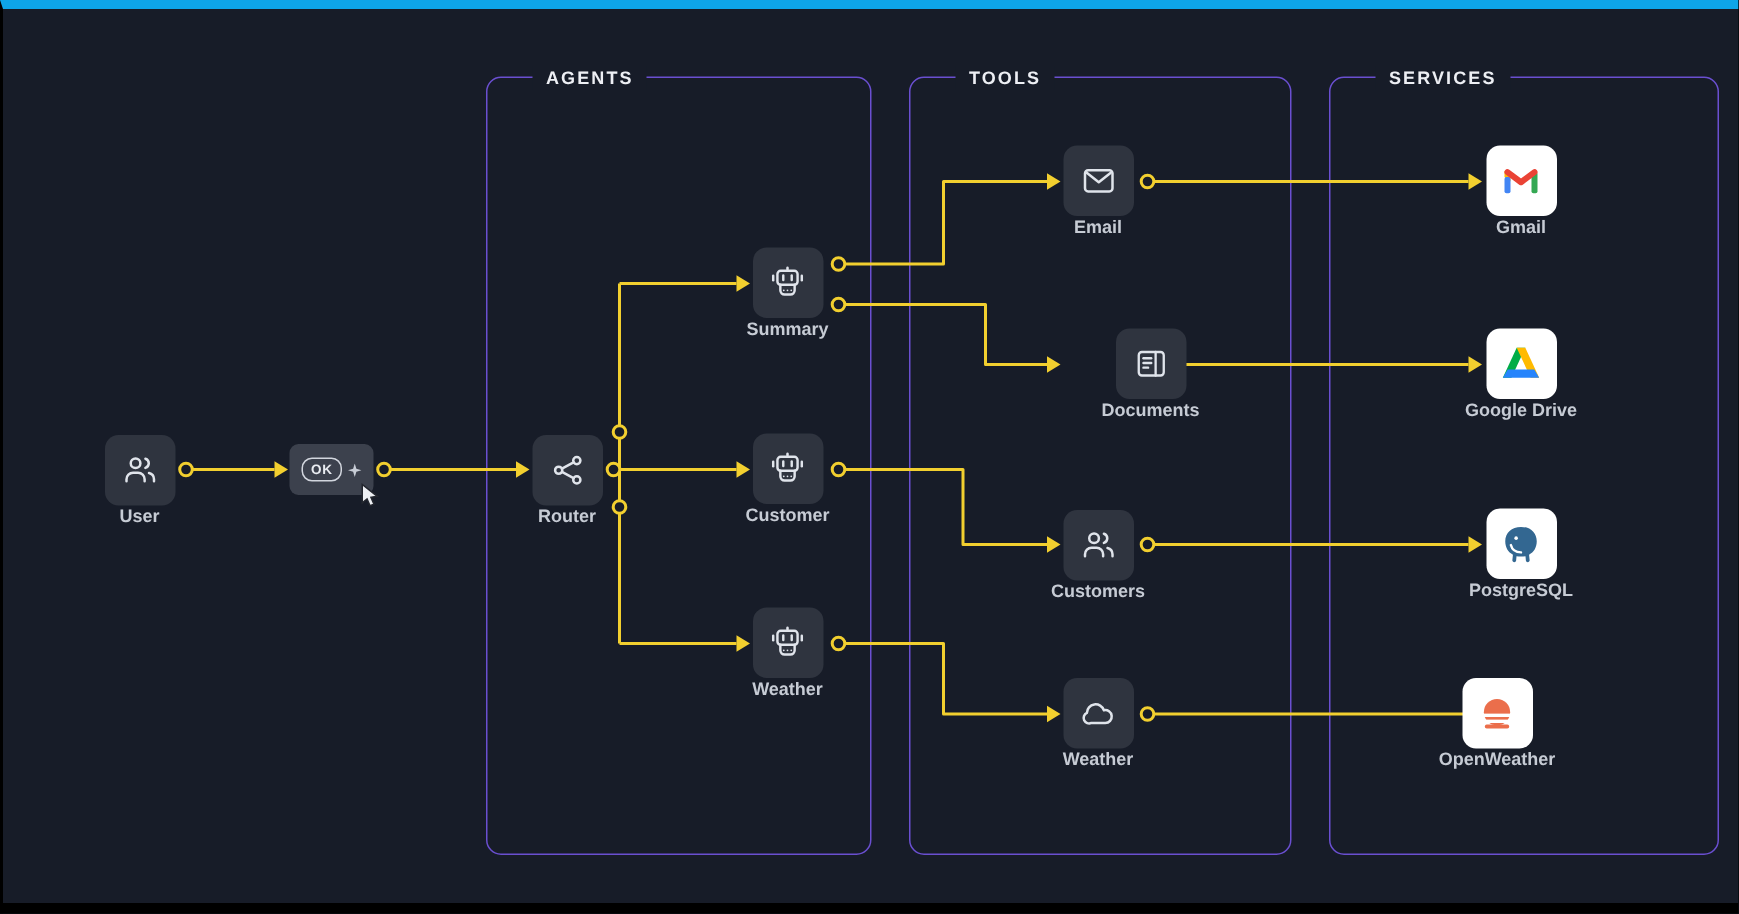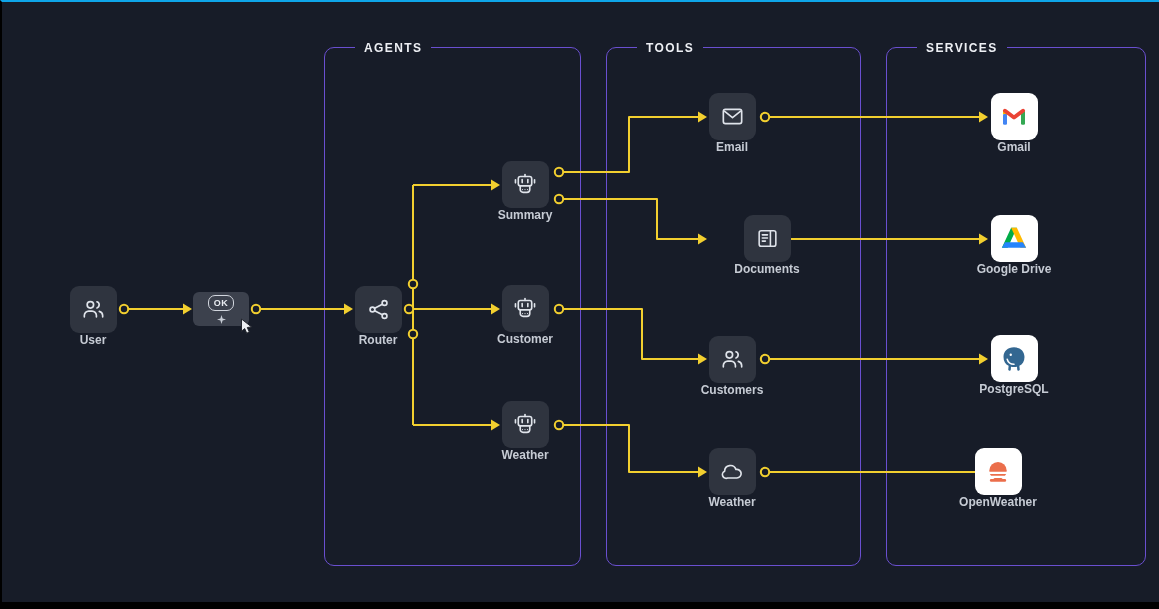--- a/index.html
+++ b/index.html
@@ -1,36 +1,36 @@
 <!DOCTYPE html>
 <html><head>
 <meta charset="utf-8">
 <style>
   html,body{margin:0;padding:0;background:#000;}
   .canvas{
     position:relative;width:1159px;height:609px;box-sizing:border-box;
-    background:#171C28;border-left:2px solid #000;border-top:2px solid #0ea5e9;border-bottom:7px solid #000;
+    background:#171C28;border-left:2px solid #000;border-top:6px solid #0ea5e9;border-bottom:7px solid #000;
     overflow:hidden;font-family:"Liberation Sans",sans-serif;
   }
   .group{position:absolute;border:1px solid #6A4FD0;border-radius:10px;z-index:1;}
   .group-title{
     position:absolute;top:-8px;left:30px;background:#171C28;padding:0 9px;
     font-size:12px;font-weight:700;letter-spacing:1.4px;color:#EDEFF4;line-height:16px;white-space:nowrap;
   }
   .wires{position:absolute;left:0;top:0;z-index:2;pointer-events:none;}
   .node-wrap{position:absolute;width:120px;display:flex;flex-direction:column;align-items:center;z-index:3;}
   .node-box{
     width:47px;height:47px;border-radius:9px;background:#2F343F;
     display:flex;align-items:center;justify-content:center;cursor:pointer;
   }
   .node-box.service{background:#FFFFFF;}
   .node-label{margin-top:0;font-size:12px;font-weight:700;color:#C6CBD4;white-space:nowrap;}
   .ok-node{
     position:absolute;left:191px;top:290px;width:56px;height:34px;border-radius:6px;
-    background:#3C414D;display:flex;align-items:center;justify-content:center;gap:4px;z-index:3;cursor:pointer;flex-direction:column;
+    background:#3C414D;display:flex;align-items:center;justify-content:center;gap:4px;z-index:3;cursor:pointer;
   }
   .ok-pill{
     border:1.5px solid #D2D6DE;border-radius:7px;color:#E9ECF1;
     font-size:9px;font-weight:700;line-height:1;padding:3px 5px 2px 5px;letter-spacing:.5px;
   }
   .ok-cursor{position:absolute;right:-5px;bottom:-9px;}
 </style>
 </head>
 <body>
 

